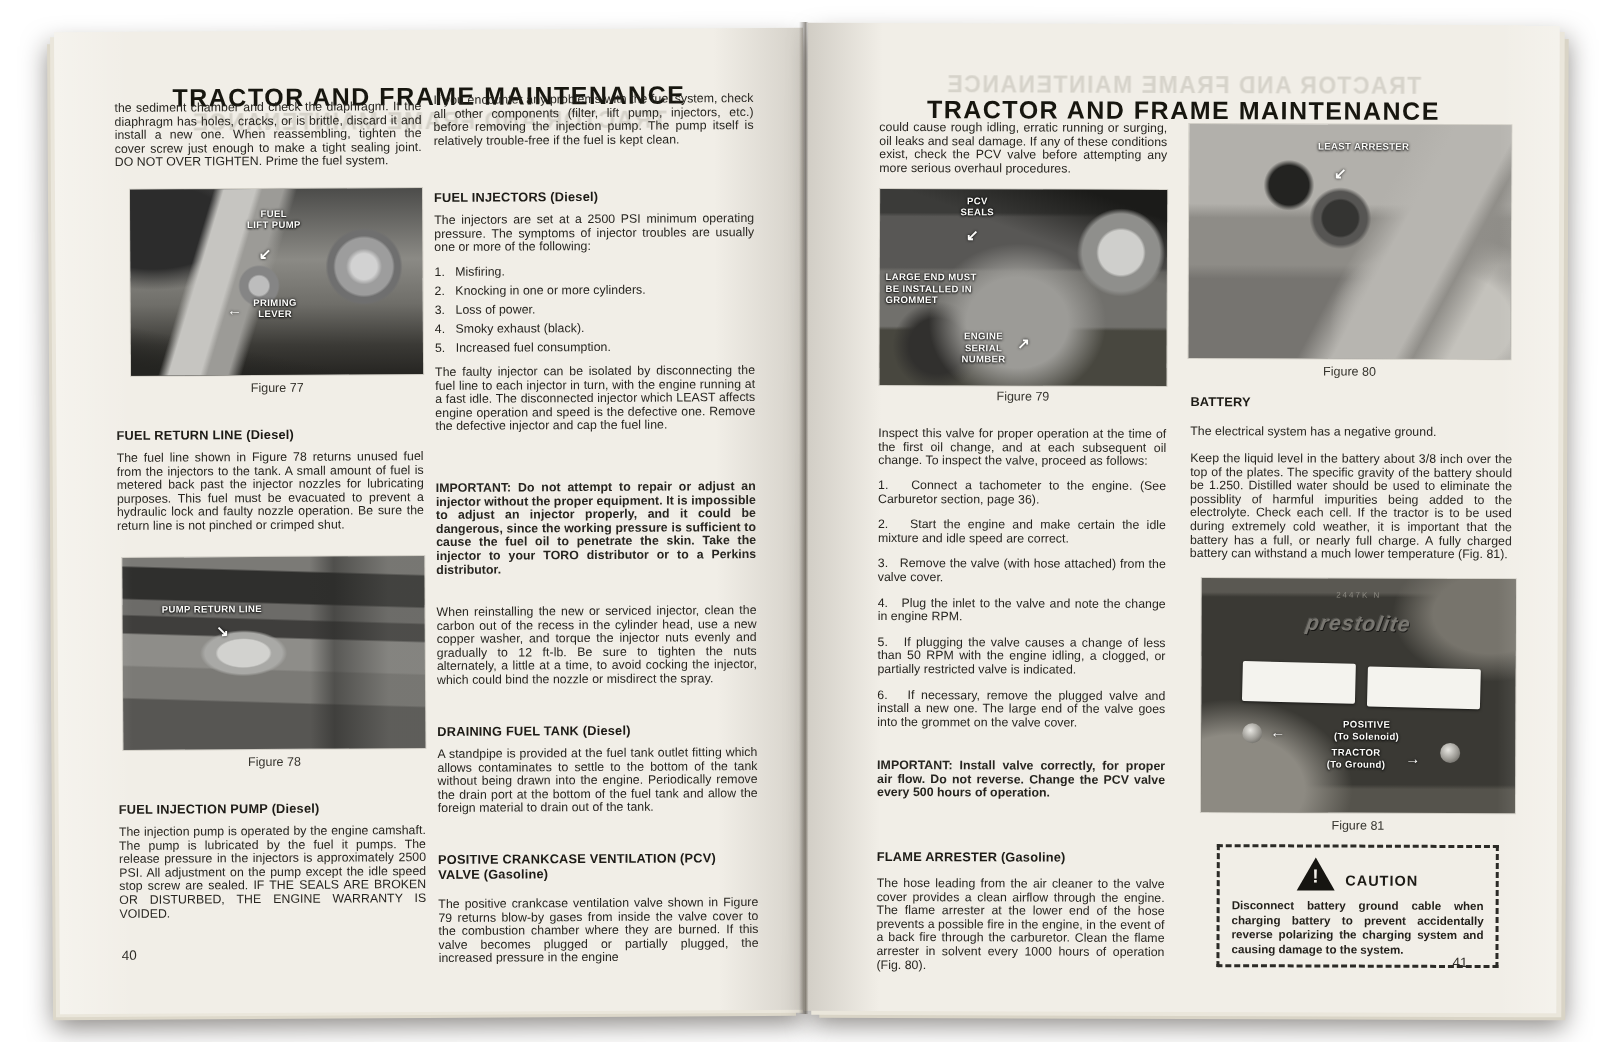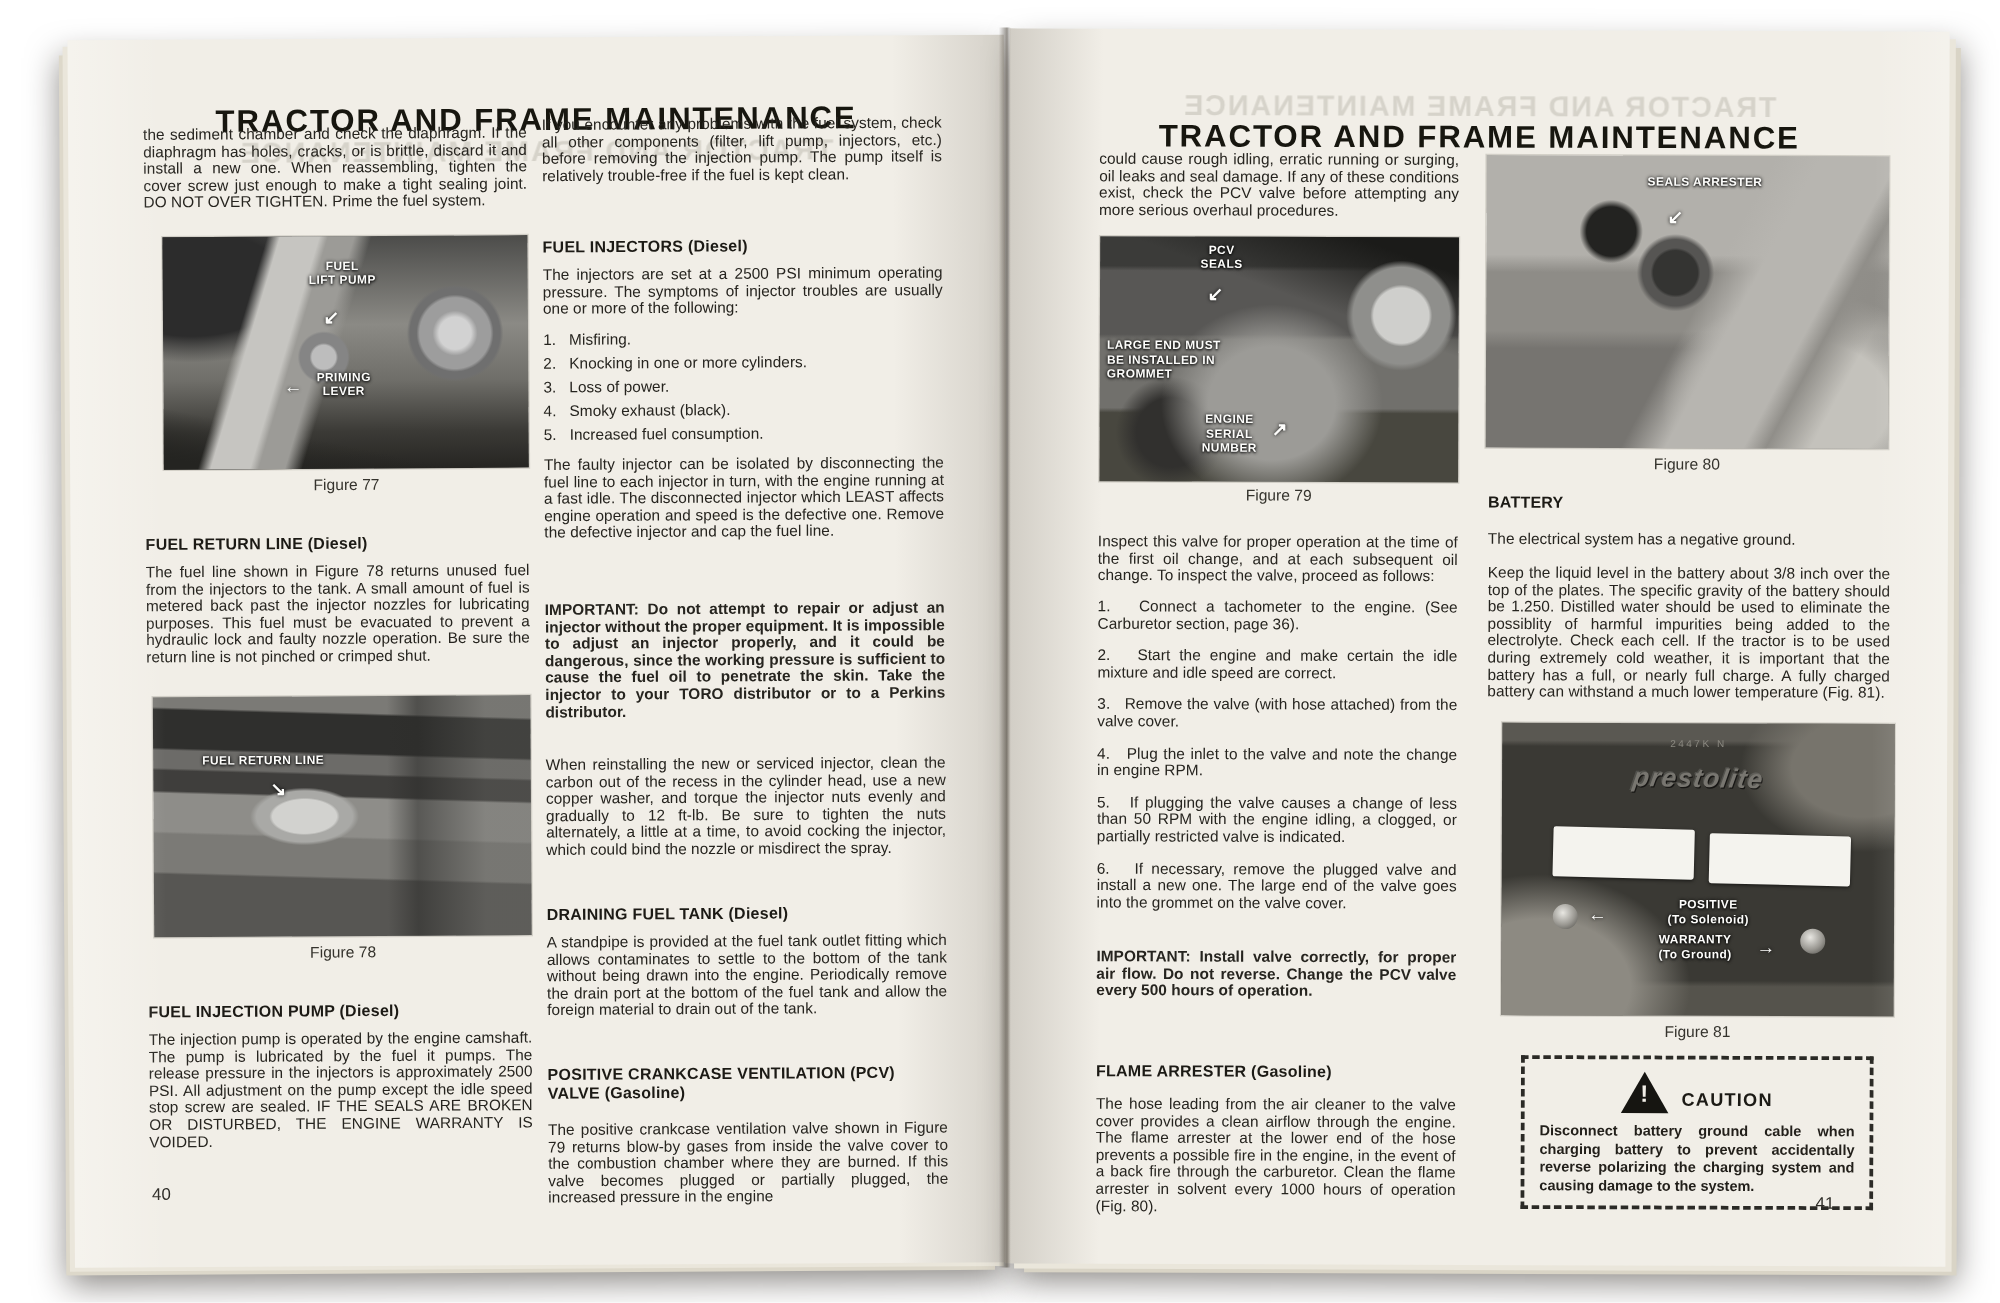--- a/index.html
+++ b/index.html
@@ -151,21 +151,21 @@
       <div class="parrow" style="left:33%; top:60%;">←</div>
       <div class="plabel" style="left:42%; top:58%;">PRIMING
 LEVER</div>
     </div>
     <div class="blk figcap" style="left:75px; top:350px; width:292px;">Figure 77</div>
 
     <div class="blk h" style="left:60px; top:396px;">FUEL RETURN LINE (Diesel)</div>
     <div class="blk p" style="left:60px; top:420px; width:307px;">The fuel line shown in Figure 78 returns unused fuel from the injectors to the tank. A small amount of fuel is metered back past the injector nozzles for lubricating purposes. This fuel must be evacuated to prevent a hydraulic lock and faulty nozzle operation. Be sure the return line is not pinched or crimped shut.</div>
 
     <div class="blk photo ph-f78" style="left:65px; top:526px; width:302px; height:192px;">
-      <div class="plabel" style="left:13%; top:24%; white-space:nowrap;">FUEL RETURN LINE</div>
+      <div class="plabel" style="left:13%; top:24%; white-space:nowrap;">PUMP RETURN LINE</div>
       <div class="parrow" style="left:31%; top:34%;">↘</div>
     </div>
     <div class="blk figcap" style="left:65px; top:724px; width:302px;">Figure 78</div>
 
     <div class="blk h" style="left:60px; top:770px;">FUEL INJECTION PUMP (Diesel)</div>
     <div class="blk p" style="left:60px; top:794px; width:307px;">The injection pump is operated by the engine camshaft. The pump is lubricated by the fuel it pumps. The release pressure in the injectors is approximately 2500 PSI. All adjustment on the pump except the idle speed stop screw are sealed. IF THE SEALS ARE BROKEN OR DISTURBED, THE ENGINE WARRANTY IS VOIDED.</div>
 
     <div class="blk pnum" style="left:62px; top:916px;">40</div>
 
     <div class="blk p" style="left:379px; top:64px; width:320px;">If you encounter any problems with the fuel system, check all other components (filter, lift pump, injectors, etc.) before removing the injection pump. The pump itself is relatively trouble-free if the fuel is kept clean.</div>
@@ -221,40 +221,40 @@
       <div class="p step">5.&nbsp;&nbsp;&nbsp;If plugging the valve causes a change of less than 50 RPM with the engine idling, a clogged, or partially restricted valve is indicated.</div>
       <div class="p step">6.&nbsp;&nbsp;&nbsp;If necessary, remove the plugged valve and install a new one. The large end of the valve goes into the grommet on the valve cover.</div>
     </div>
 
     <div class="blk p bold" style="left:72px; top:736px; width:288px;">IMPORTANT: Install valve correctly, for proper air flow. Do not reverse. Change the PCV valve every 500 hours of operation.</div>
 
     <div class="blk h" style="left:72px; top:826px;">FLAME ARRESTER (Gasoline)</div>
     <div class="blk p" style="left:72px; top:854px; width:288px;">The hose leading from the air cleaner to the valve cover provides a clean airflow through the engine. The flame arrester at the lower end of the hose prevents a possible fire in the engine, in the event of a back fire through the carburetor. Clean the flame arrester in solvent every 1000 hours of operation (Fig. 80).</div>
 
     <div class="blk photo ph-f80" style="left:382px; top:100px; width:322px; height:234px;">
-      <div class="plabel" style="left:40%; top:7%; white-space:nowrap;">SEALS ARRESTER</div>
+      <div class="plabel" style="left:40%; top:7%; white-space:nowrap;">LEAST ARRESTER</div>
       <div class="parrow" style="left:45%; top:17%;">↙</div>
     </div>
     <div class="blk figcap" style="left:382px; top:340px; width:322px;">Figure 80</div>
 
     <div class="blk h" style="left:384px; top:370px;">BATTERY</div>
     <div class="blk p" style="left:384px; top:401px; width:322px;">The electrical system has a negative ground.</div>
     <div class="blk p" style="left:384px; top:428px; width:322px;">Keep the liquid level in the battery about 3/8 inch over the top of the plates. The specific gravity of the battery should be 1.250. Distilled water should be used to eliminate the possiblity of harmful impurities being added to the electrolyte. Check each cell. If the tractor is to be used during extremely cold weather, it is important that the battery has a full, or nearly full charge. A fully charged battery can withstand a much lower temperature (Fig. 81).</div>
 
     <div class="blk photo ph-f81" style="left:396px; top:554px; width:314px; height:234px;">
       <div class="bcode" style="top:5%;">2447K  N</div>
       <div class="brand" style="top:14%;">prestolite</div>
       <div class="cell" style="left:13%; top:36%; width:36%; height:17%;"></div>
       <div class="cell" style="left:53%; top:38%; width:36%; height:17%;"></div>
       <div class="term" style="left:13%; top:62%;"></div>
       <div class="term" style="left:76%; top:70%;"></div>
       <div class="parrow" style="left:22%; top:62%;">←</div>
       <div class="plabel" style="left:27%; top:60%;margin-left:48px;">POSITIVE
 (To Solenoid)</div>
-      <div class="plabel" style="left:40%; top:72%;">WARRANTY
+      <div class="plabel" style="left:40%; top:72%;">TRACTOR
 (To Ground)</div>
       <div class="parrow" style="left:65%; top:73%;">→</div>
     </div>
     <div class="blk figcap" style="left:396px; top:794px; width:314px;">Figure 81</div>
 
     <div class="blk caution" style="left:412px; top:820px; width:282px;">
       <div class="c-titlerow">
         <div class="tri">
           <span class="excl">!</span>
         </div>

